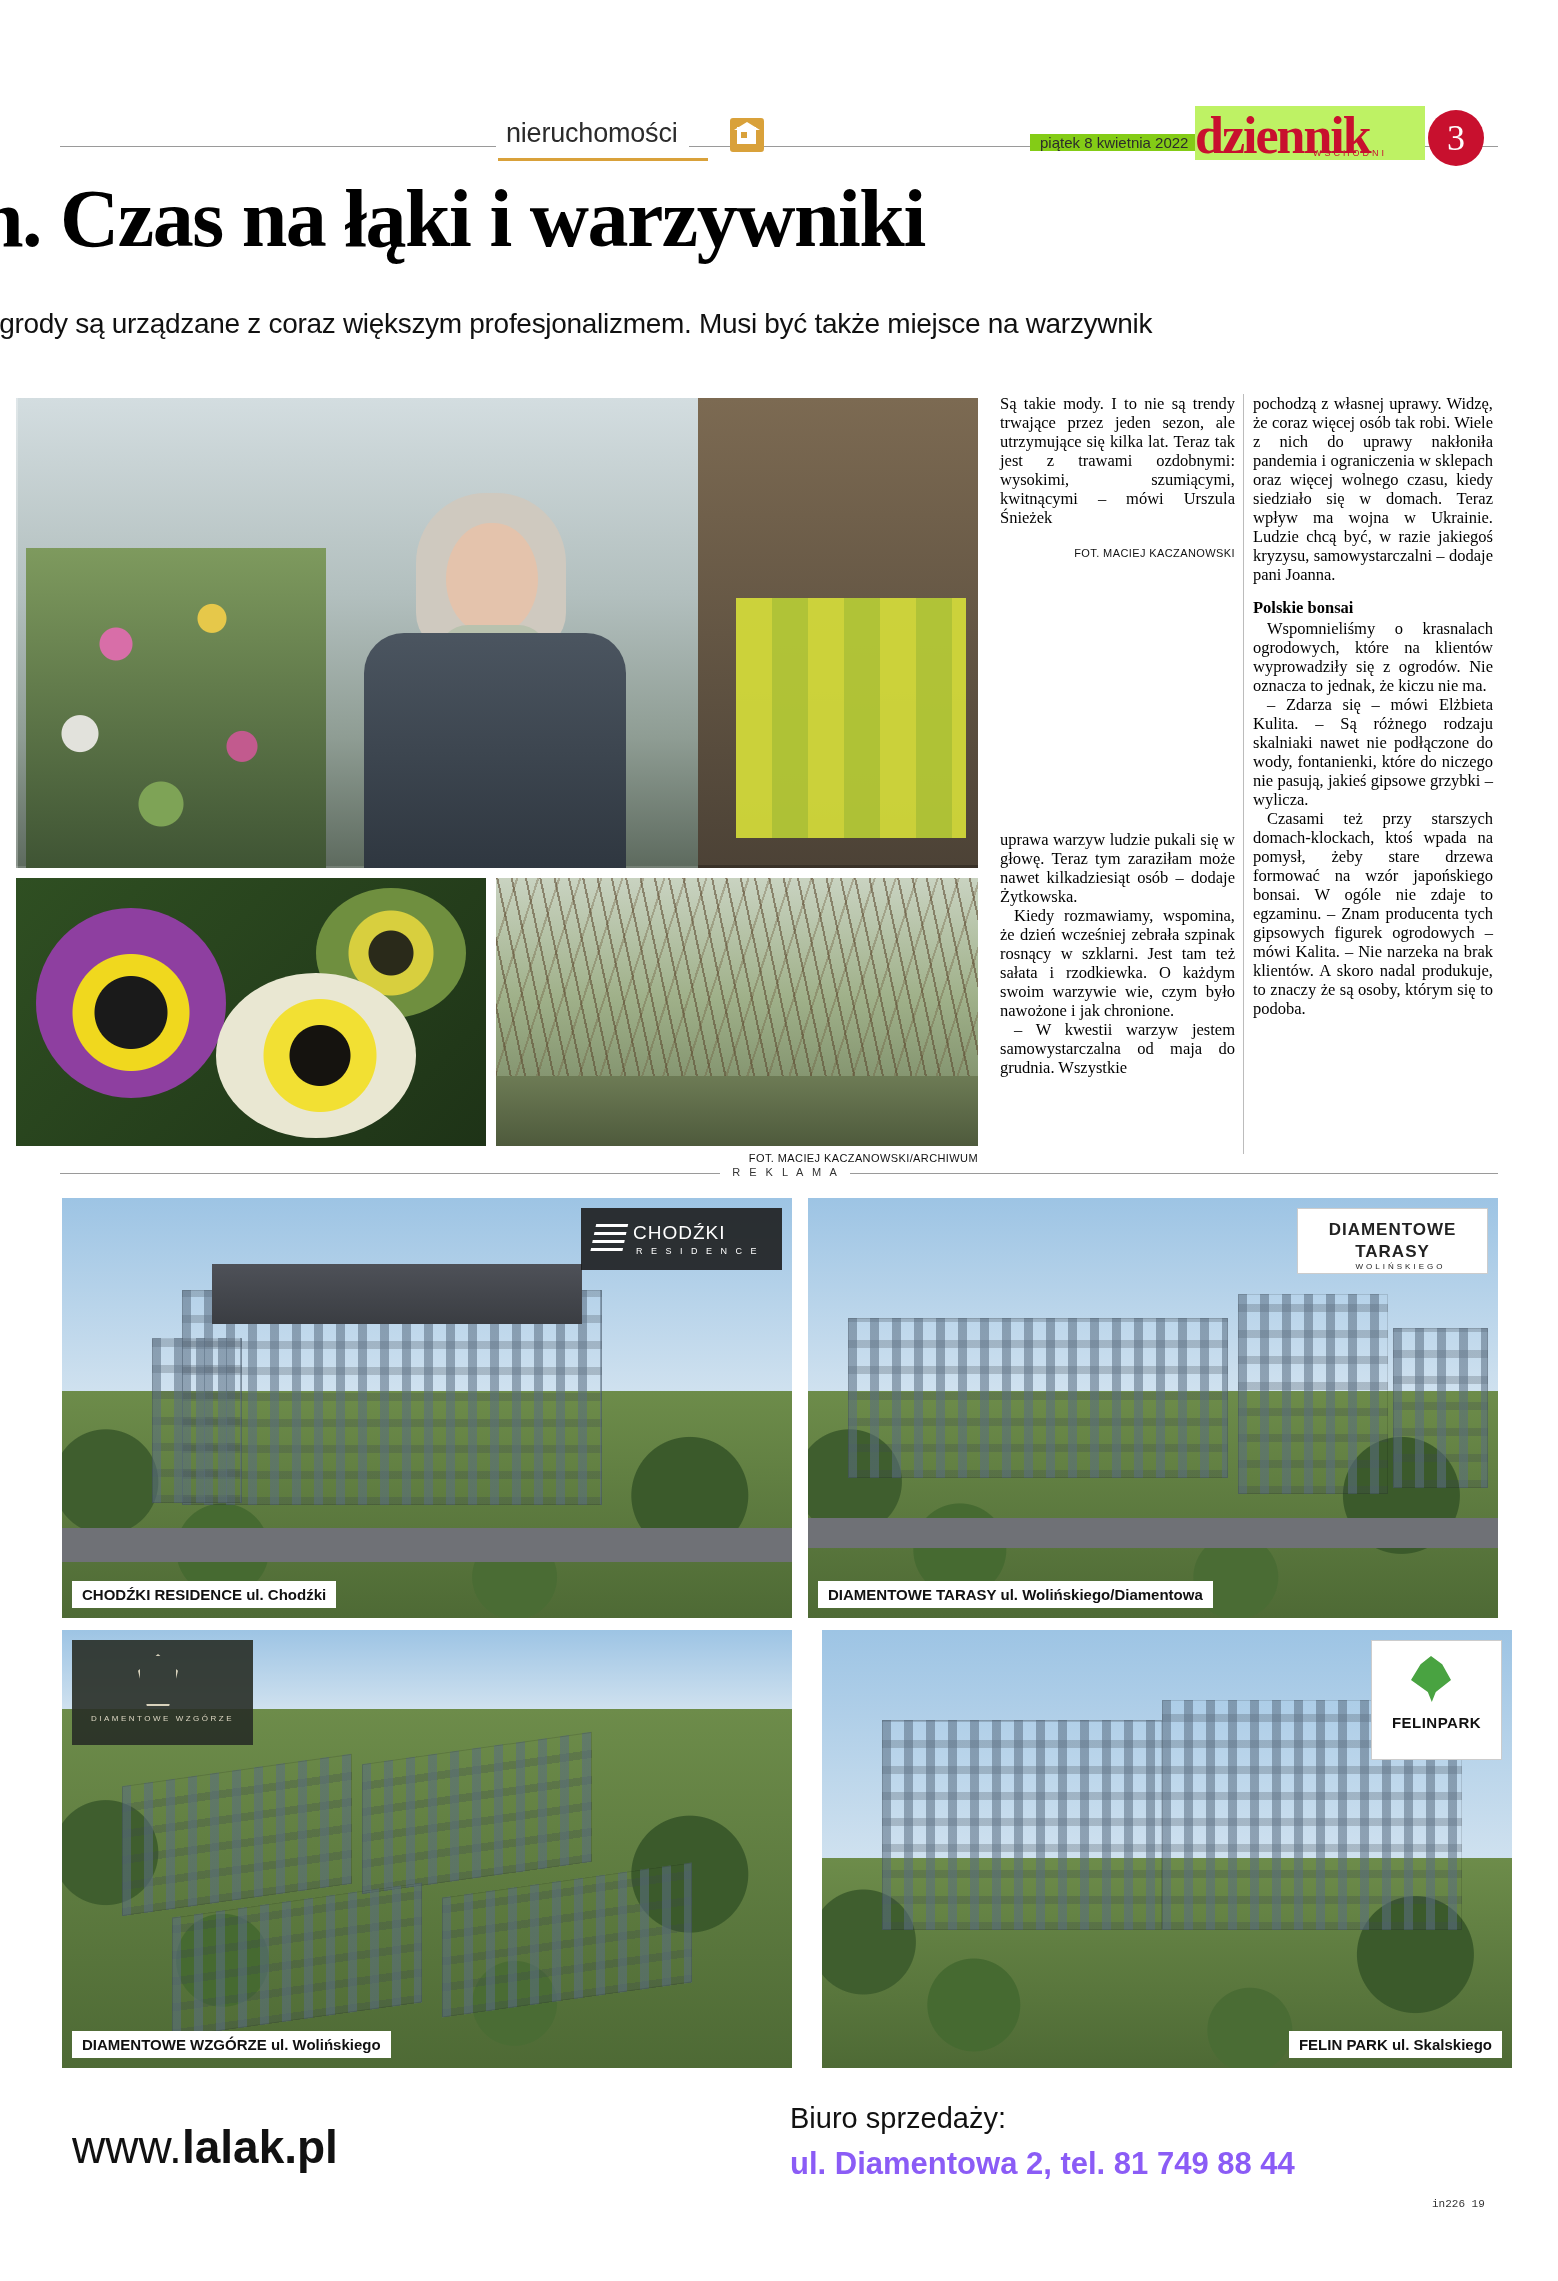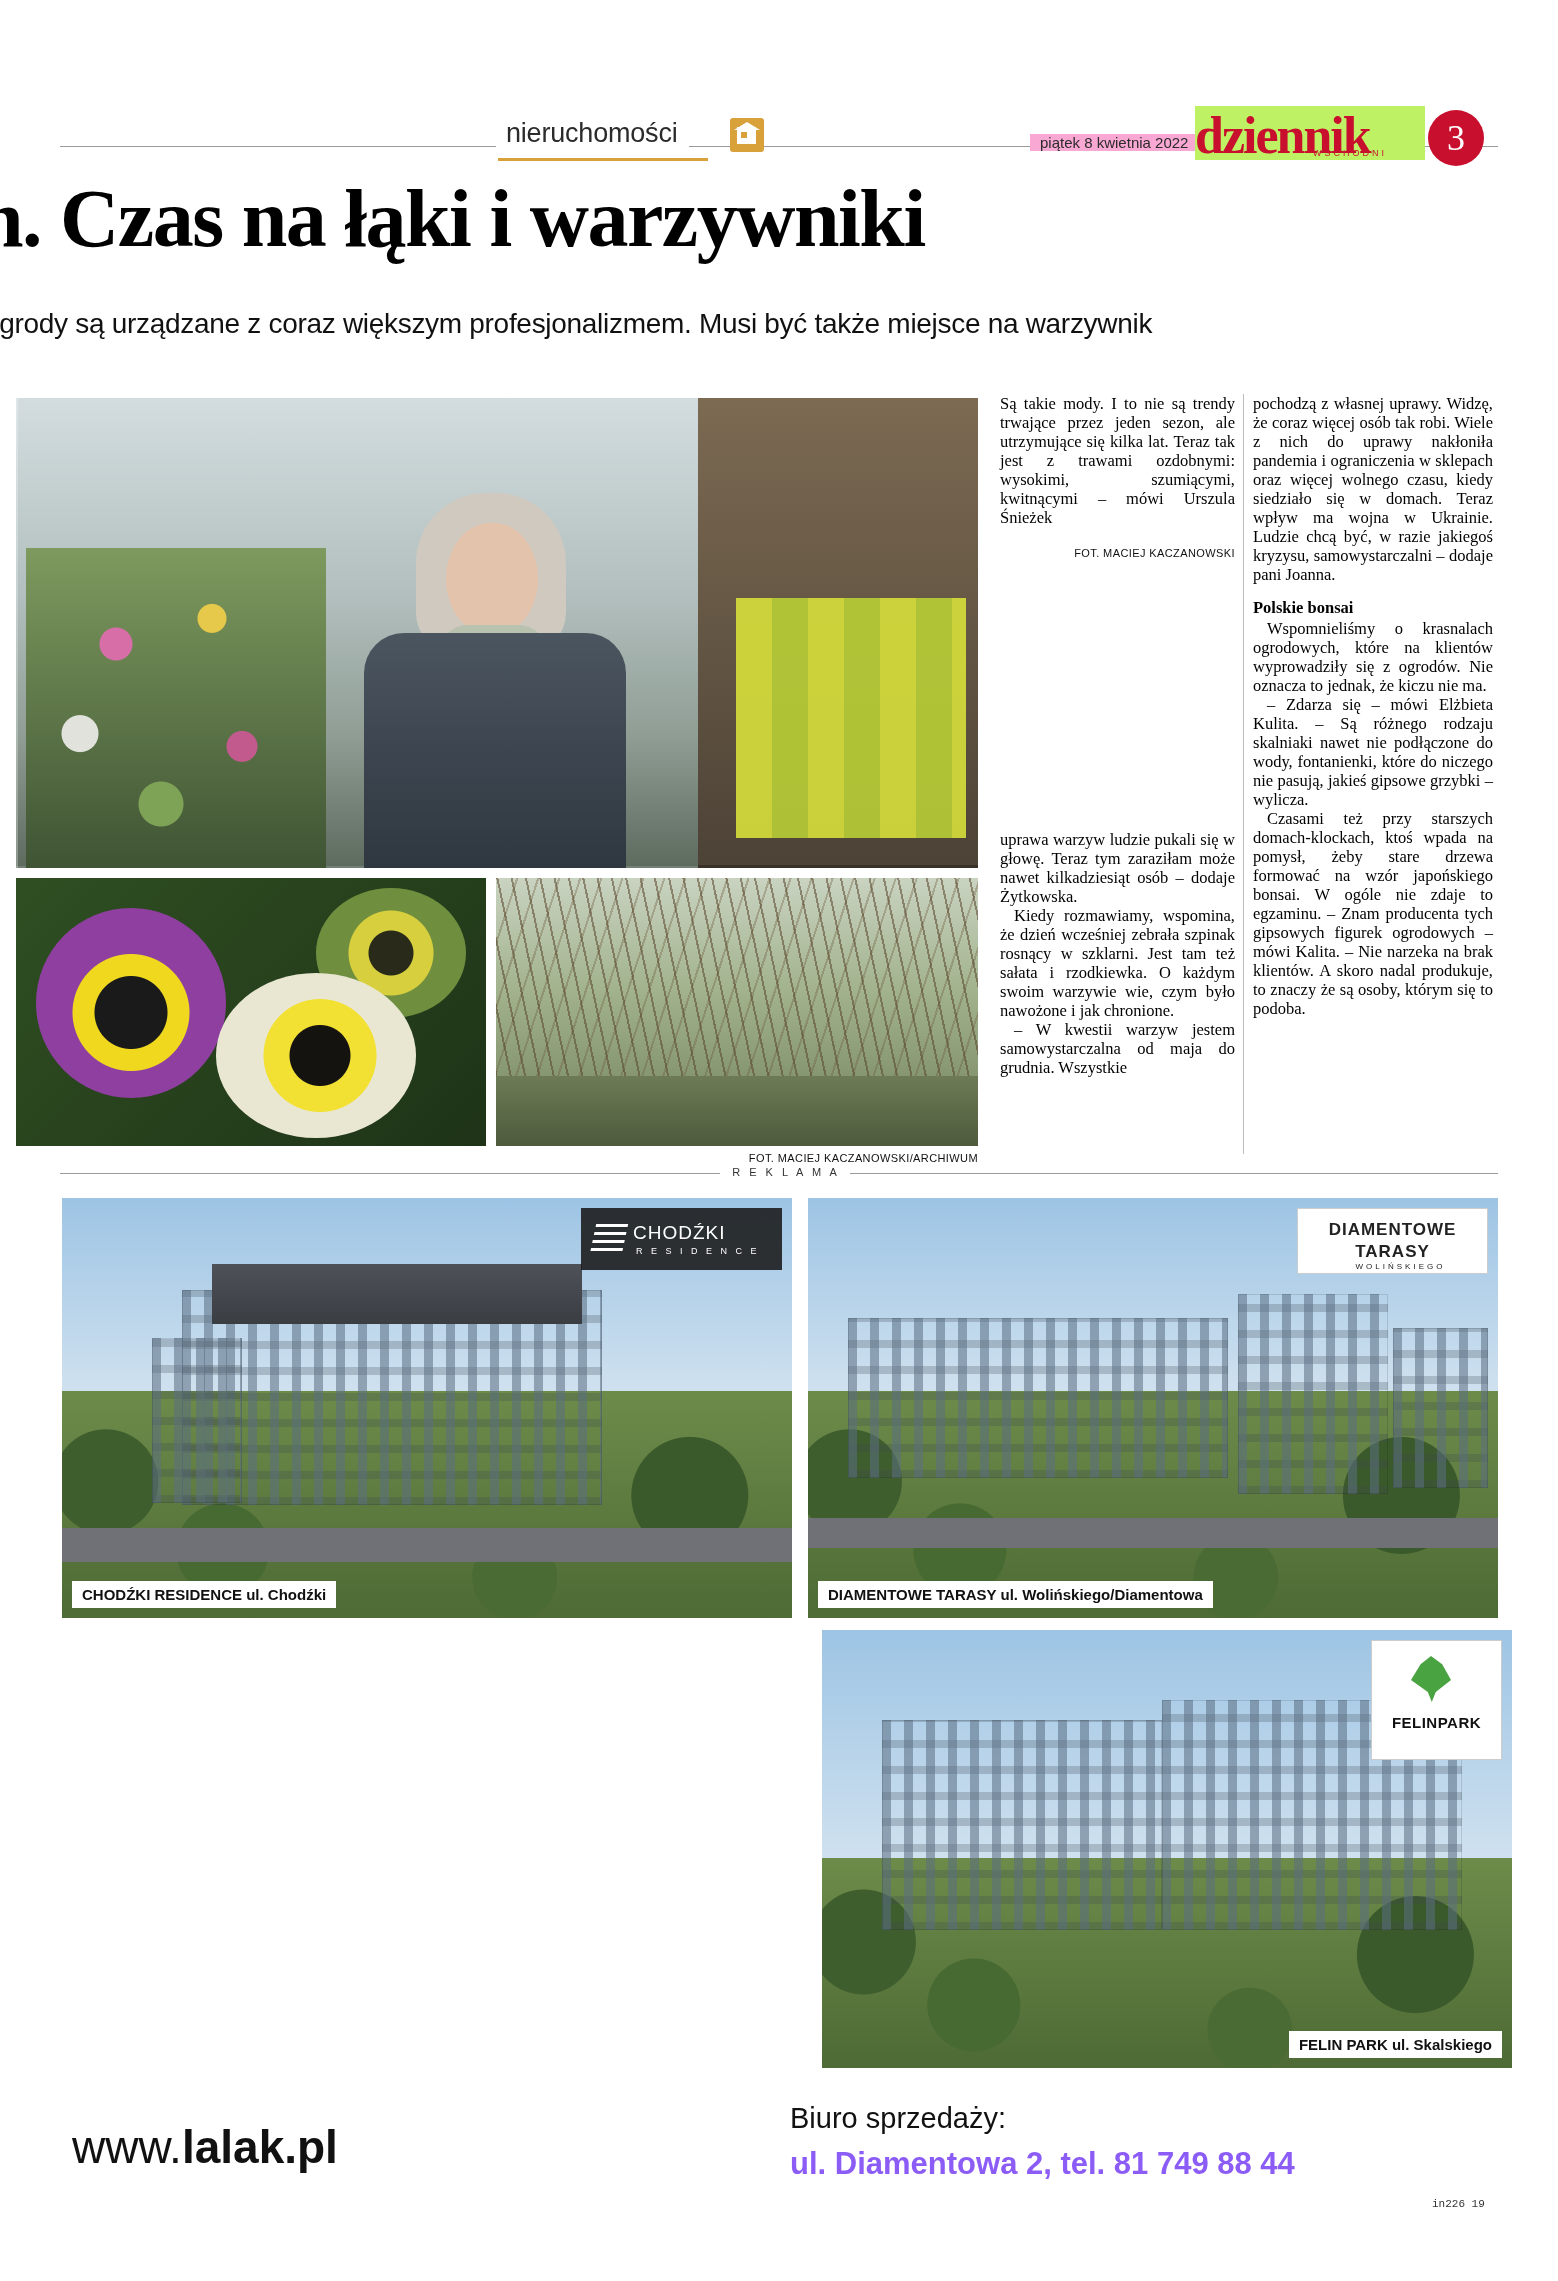--- a/index.html
+++ b/index.html
@@ -77,21 +77,21 @@
     height: 6px;
     background: #d9a13a;
   }
   .issue-date {
     position: absolute;
     left: 1030px;
     top: 134px;
     font-family: "Liberation Sans", sans-serif;
     font-size: 15px;
     color: #2b2b2b;
-    background: #f9a8d4;
+    background: #84cc16;
     padding: 0 10px;
   }
   .logo {
     position: absolute;
     left: 1195px;
     top: 106px;
     width: 230px;
     height: 54px;
     background: #bef264;
   }
@@ -613,20 +613,34 @@
     <div class="bldg windows" style="left:585px;top:130px;width:95px;height:160px;"></div>
     <div class="road" style="left:0;top:320px;width:690px;height:30px;"></div>
     <div class="badge badge-tarasy">
       <div class="t1">DIAMENTOWE</div>
       <div class="t2">TARASY</div>
       <div class="t3">WOLIŃSKIEGO</div>
     </div>
     <div class="ad-caption cap-left">DIAMENTOWE TARASY ul. Wolińskiego/Diamentowa</div>
   </div>
 
+  <div class="ad-img ad-3">
+    <div class="sky" style="height:18%"></div>
+    <div class="grass" style="height:82%"></div>
+    <div class="trees" style="height:82%"></div>
+    <div class="bldg windows" style="left:60px;top:140px;width:230px;height:130px;transform:skewY(-8deg);"></div>
+    <div class="bldg windows" style="left:300px;top:118px;width:230px;height:130px;transform:skewY(-8deg);"></div>
+    <div class="bldg windows" style="left:110px;top:270px;width:250px;height:120px;transform:skewY(-8deg);"></div>
+    <div class="bldg windows" style="left:380px;top:250px;width:250px;height:120px;transform:skewY(-8deg);"></div>
+    <div class="badge badge-wzgorze">
+      <div class="gem"></div>
+      <div class="t1">DIAMENTOWE WZGÓRZE</div>
+    </div>
+    <div class="ad-caption cap-left">DIAMENTOWE WZGÓRZE ul. Wolińskiego</div>
+  </div>
 
   <div class="ad-img ad-4">
     <div class="sky" style="height:52%"></div>
     <div class="grass" style="height:48%"></div>
     <div class="trees" style="height:48%"></div>
     <div class="bldg windows" style="left:60px;top:90px;width:280px;height:210px;"></div>
     <div class="bldg windows" style="left:340px;top:70px;width:300px;height:230px;"></div>
     <div class="badge badge-felin">
       <div class="leaf"></div>
       <div class="t1">FELINPARK</div>

